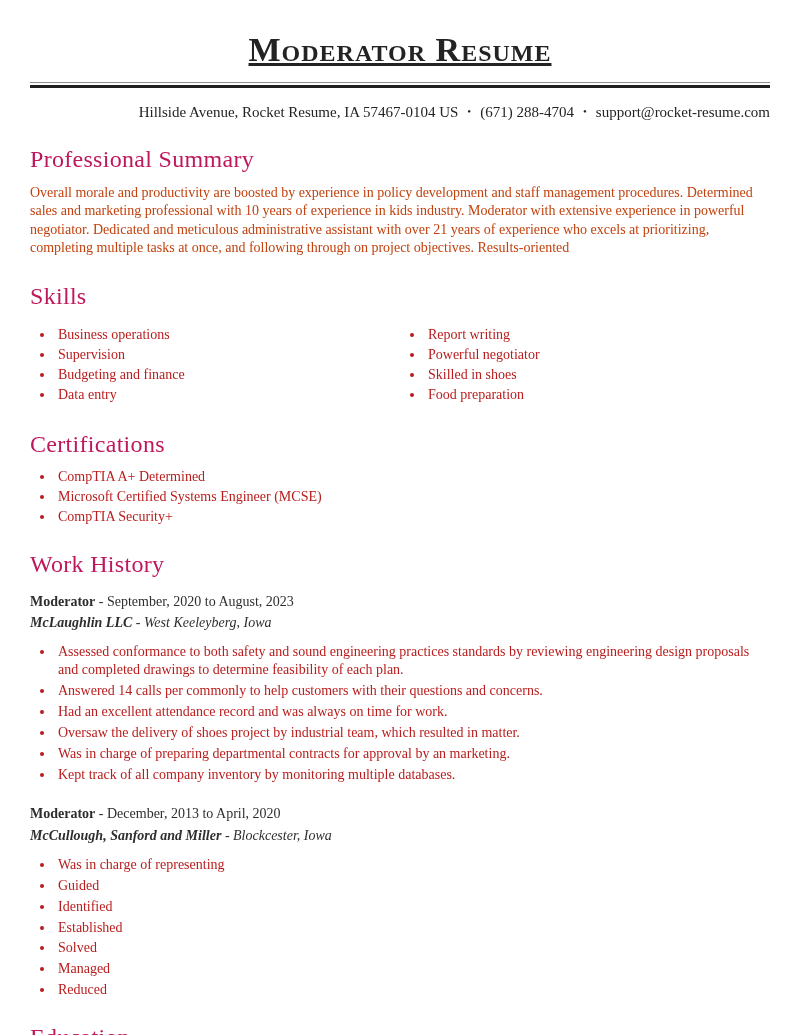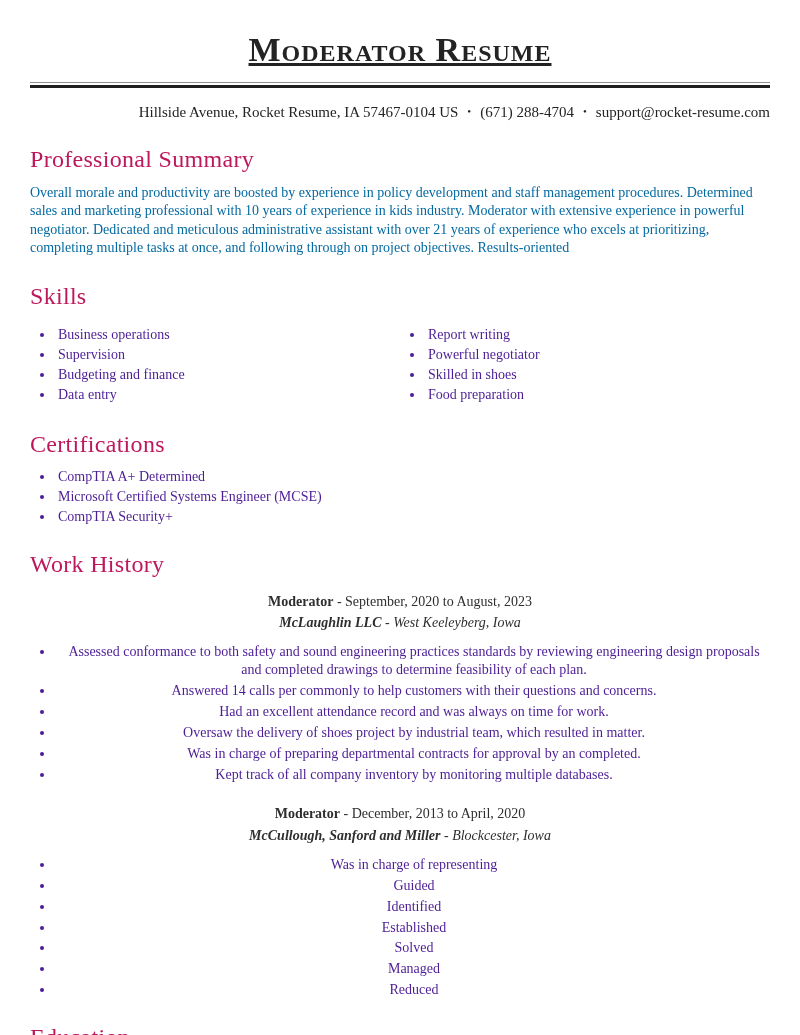--- a/index.html
+++ b/index.html
@@ -58,45 +58,45 @@
     font-weight: normal;
     color: #be185d;
     letter-spacing: 0.3px;
     margin: 25px 0 10px 0;
     line-height: 1.15;
   }
   .body-text {
     font-size: 14px;
     line-height: 1.32;
     margin: 0;
-    color: #0369a1;
+    color: #c2410c;
   }
 
   ul.bullet-list {
     margin: 8px 0 0 0;
     padding-left: 25px;
     font-size: 14px;
     line-height: 1.28;
-    color: #4c1d95;
+    color: #b91c1c;
   }
   ul.bullet-list li {
     margin: 0 0 2px 0;
     padding-left: 3px;
   }
 
   .skills-columns {
     display: flex;
   }
   .skills-columns ul {
     flex: 1 1 50%;
     margin-top: 6px;
   }
 
   
-  .job-entry { margin-top: 14px; text-align: center; }
+  .job-entry { margin-top: 14px; }
   .job-entry + .job-entry { margin-top: 22px; }
   .job-line {
     margin: 0 0 3px 0;
     font-size: 14px;
     line-height: 1.3;
   }
   .job-line .strong { font-weight: bold; }
   .company-line { font-style: italic; }
   .company-line .strong { font-weight: bold; }
   .job-entry ul.bullet-list { margin-top: 11px; }
@@ -151,21 +151,21 @@
     <h2 class="section-heading">Work History</h2>
 
     <div class="job-entry">
       <p class="job-line"><span class="strong">Moderator</span> <span>-</span> <span>September, 2020 to August, 2023</span></p>
       <p class="job-line company-line"><span class="strong">McLaughlin LLC</span> <span>-</span> <span>West Keeleyberg, Iowa</span></p>
       <ul class="bullet-list">
         <li>Assessed conformance to both safety and sound engineering practices standards by reviewing engineering design proposals and completed drawings to determine feasibility of each plan.</li>
         <li>Answered 14 calls per commonly to help customers with their questions and concerns.</li>
         <li>Had an excellent attendance record and was always on time for work.</li>
         <li>Oversaw the delivery of shoes project by industrial team, which resulted in matter.</li>
-        <li>Was in charge of preparing departmental contracts for approval by an completed.</li>
+        <li>Was in charge of preparing departmental contracts for approval by an marketing.</li>
         <li>Kept track of all company inventory by monitoring multiple databases.</li>
       </ul>
     </div>
 
     <div class="job-entry">
       <p class="job-line"><span class="strong">Moderator</span> <span>-</span> <span>December, 2013 to April, 2020</span></p>
       <p class="job-line company-line"><span class="strong">McCullough, Sanford and Miller</span> <span>-</span> <span>Blockcester, Iowa</span></p>
       <ul class="bullet-list">
         <li>Was in charge of representing</li>
         <li>Guided</li>

